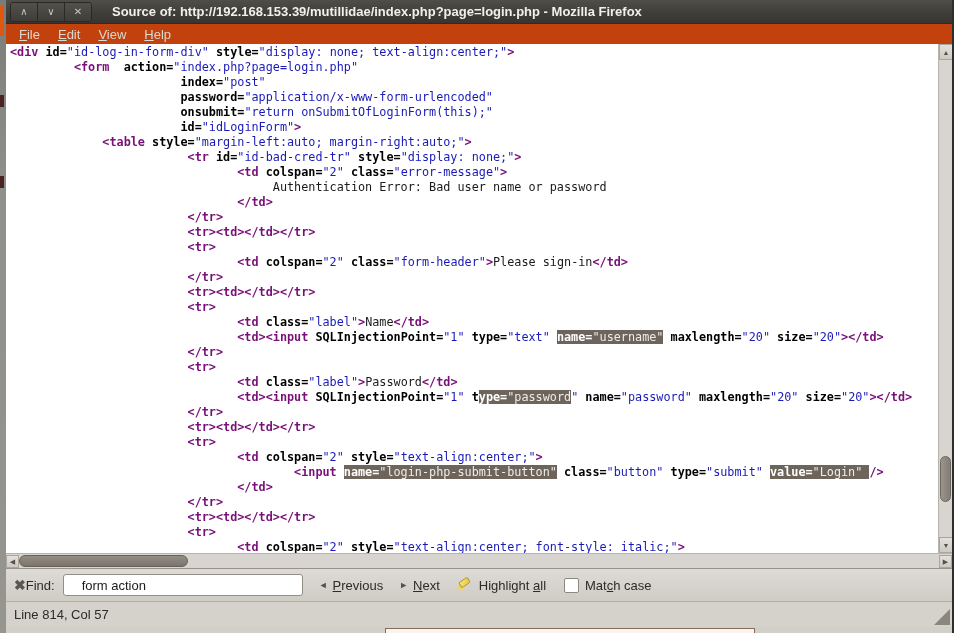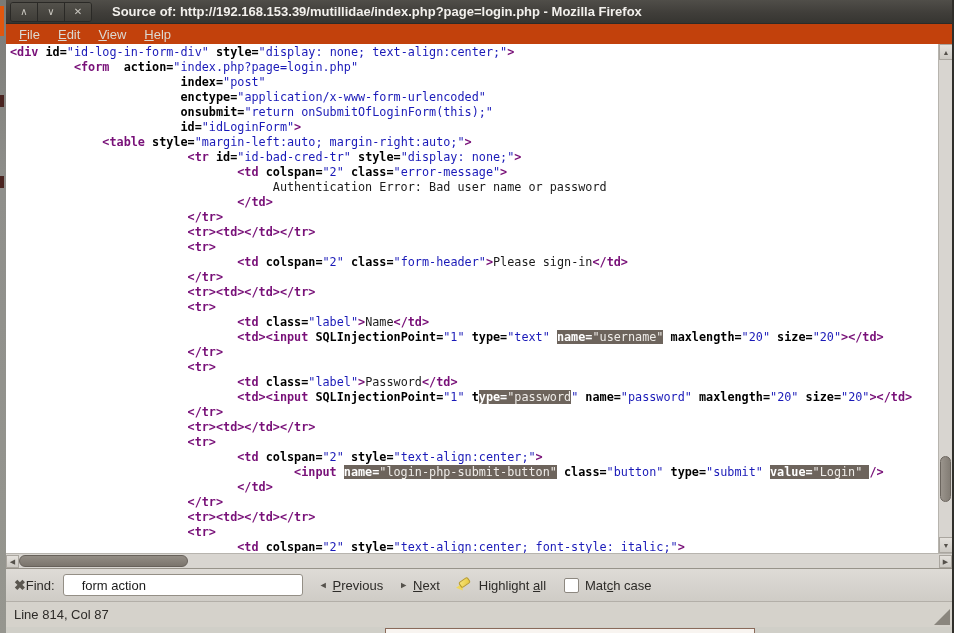--- a/index.html
+++ b/index.html
@@ -121,21 +121,21 @@
       <span class="menu-item"><span class="mn">E</span>dit</span>
       <span class="menu-item"><span class="mn">V</span>iew</span>
       <span class="menu-item"><span class="mn">H</span>elp</span>
     </div>
 
     <div class="content">
       <div class="source-pane" id="source-lines">
           <div class="sline" style="padding-left: 0ch;"><span class="tag">&lt;div </span><span class="attr">id=</span><span class="val">"id-log-in-form-div" </span><span class="attr">style=</span><span class="val">"display: none; text-align:center;"</span><span class="tag">&gt;</span></div>
           <div class="sline" style="padding-left: 9ch;"><span class="tag">&lt;form  </span><span class="attr">action=</span><span class="val">"index.php?page=login.php"</span></div>
           <div class="sline" style="padding-left: 24ch;"><span class="attr">index=</span><span class="val">"post"</span></div>
-          <div class="sline" style="padding-left: 24ch;"><span class="attr">enctype=</span><span class="val">"application/x-www-form-urlencoded"</span></div>
+          <div class="sline" style="padding-left: 24ch;"><span class="attr">password=</span><span class="val">"application/x-www-form-urlencoded"</span></div>
           <div class="sline" style="padding-left: 24ch;"><span class="attr">onsubmit=</span><span class="val">"return onSubmitOfLoginForm(this);"</span></div>
           <div class="sline" style="padding-left: 24ch;"><span class="attr">id=</span><span class="val">"idLoginForm"</span><span class="tag">&gt;</span></div>
           <div class="sline" style="padding-left: 13ch;"><span class="tag">&lt;table </span><span class="attr">style=</span><span class="val">"margin-left:auto; margin-right:auto;"</span><span class="tag">&gt;</span></div>
           <div class="sline" style="padding-left: 25ch;"><span class="tag">&lt;tr </span><span class="attr">id=</span><span class="val">"id-bad-cred-tr" </span><span class="attr">style=</span><span class="val">"display: none;"</span><span class="tag">&gt;</span></div>
           <div class="sline" style="padding-left: 32ch;"><span class="tag">&lt;td </span><span class="attr">colspan=</span><span class="val">"2" </span><span class="attr">class=</span><span class="val">"error-message"</span><span class="tag">&gt;</span></div>
           <div class="sline" style="padding-left: 37ch;"><span class="txt">Authentication Error: Bad user name or password</span></div>
           <div class="sline" style="padding-left: 32ch;"><span class="tag">&lt;/td&gt;</span></div>
           <div class="sline" style="padding-left: 25ch;"><span class="tag">&lt;/tr&gt;</span></div>
           <div class="sline" style="padding-left: 25ch;"><span class="tag">&lt;tr&gt;&lt;td&gt;&lt;/td&gt;&lt;/tr&gt;</span></div>
           <div class="sline" style="padding-left: 25ch;"><span class="tag">&lt;tr&gt;</span></div>
@@ -200,21 +200,21 @@
         </span>
         <span>Highlight <span class="mn">a</span>ll</span>
       </span>
       <span class="fb-checkwrap">
         <span class="fb-check"></span>
         <span>Mat<span class="mn">c</span>h case</span>
       </span>
     </div>
 
     <div class="statusbar">
-      <span class="status-text">Line 814, Col 87</span>
+      <span class="status-text">Line 814, Col 57</span>
       <span class="resize-grip"></span>
     </div>
 
     <div class="bottom-strip">
       <div class="bg-window-fragment"></div>
     </div>
 
   </div>
 </div>
 

